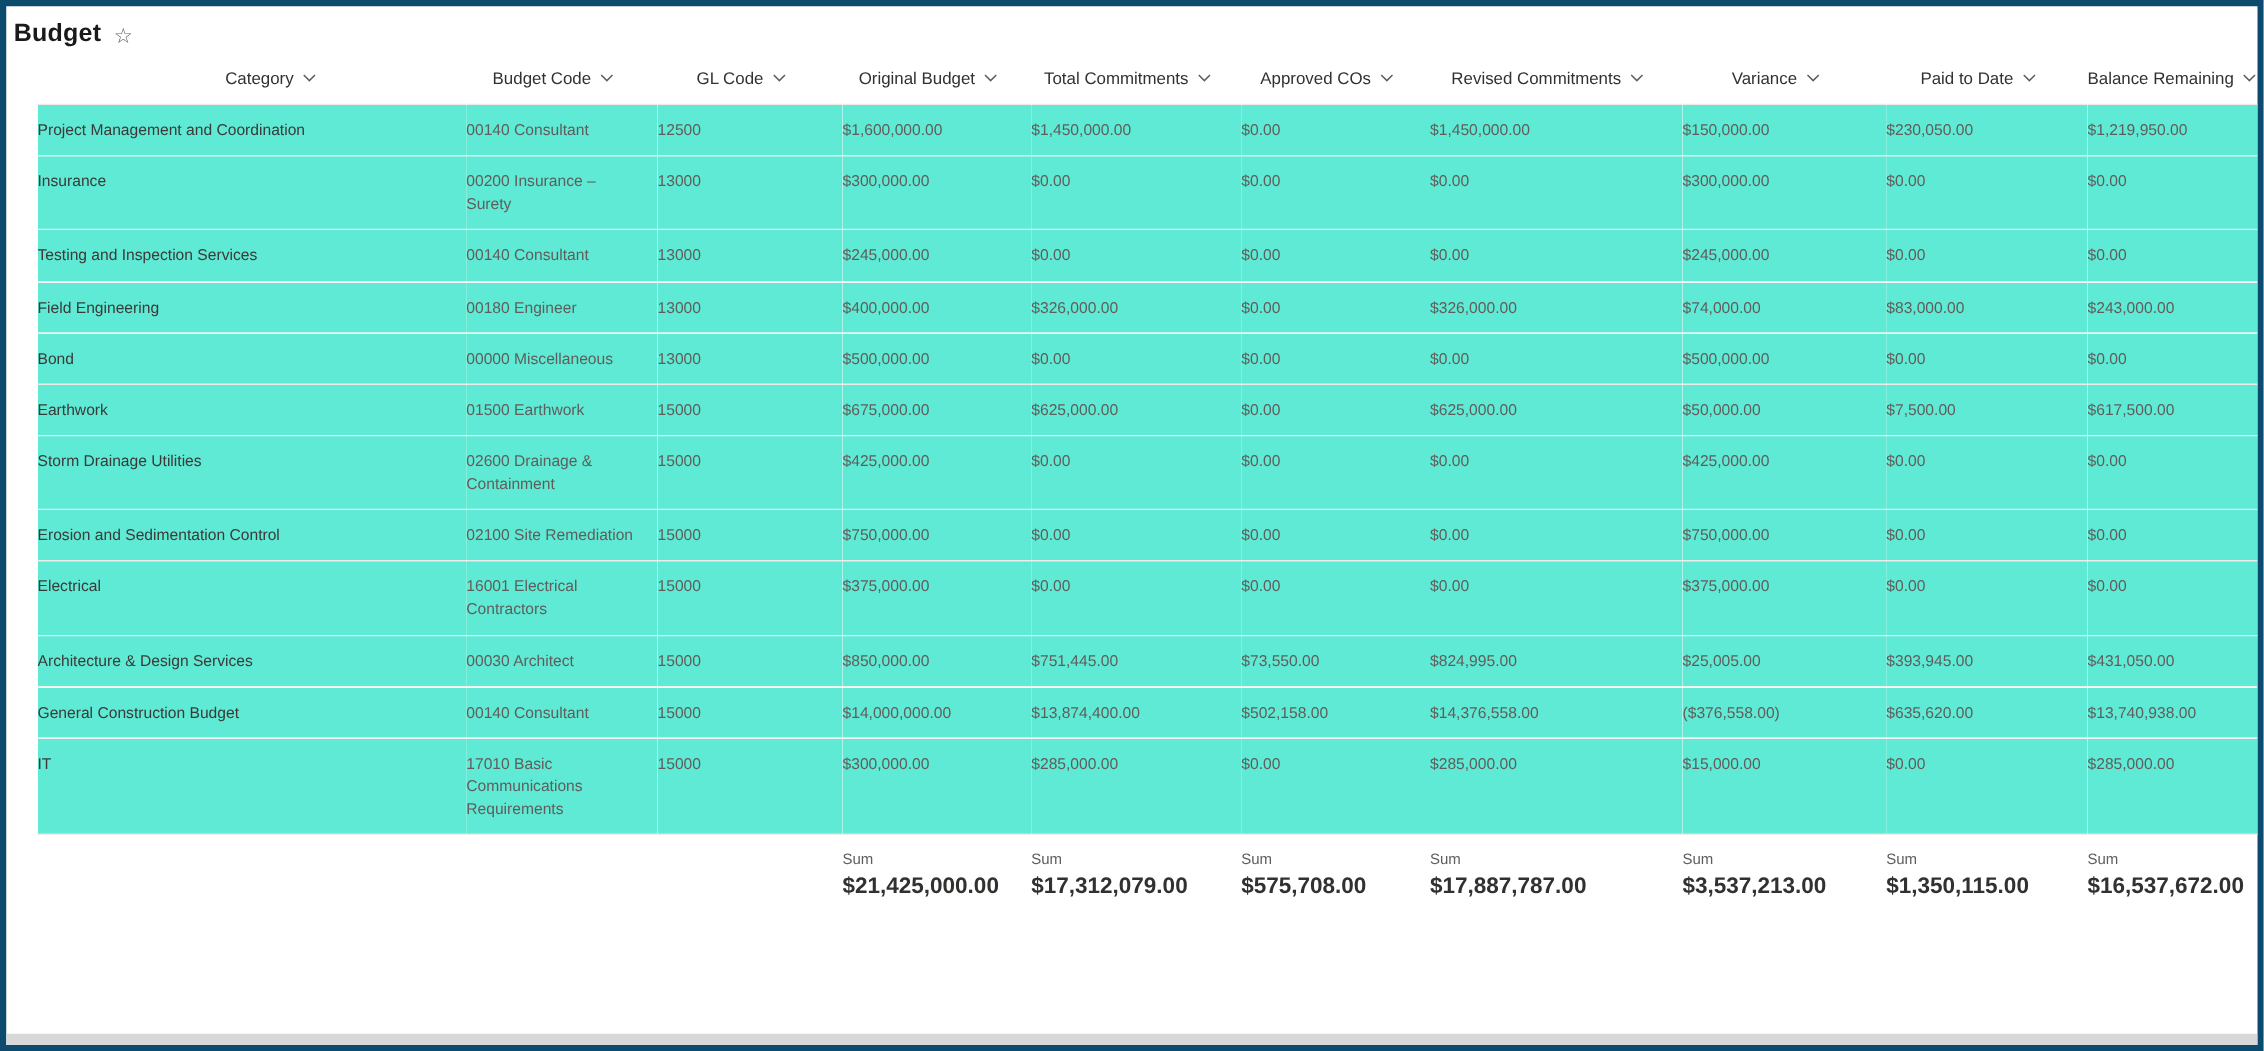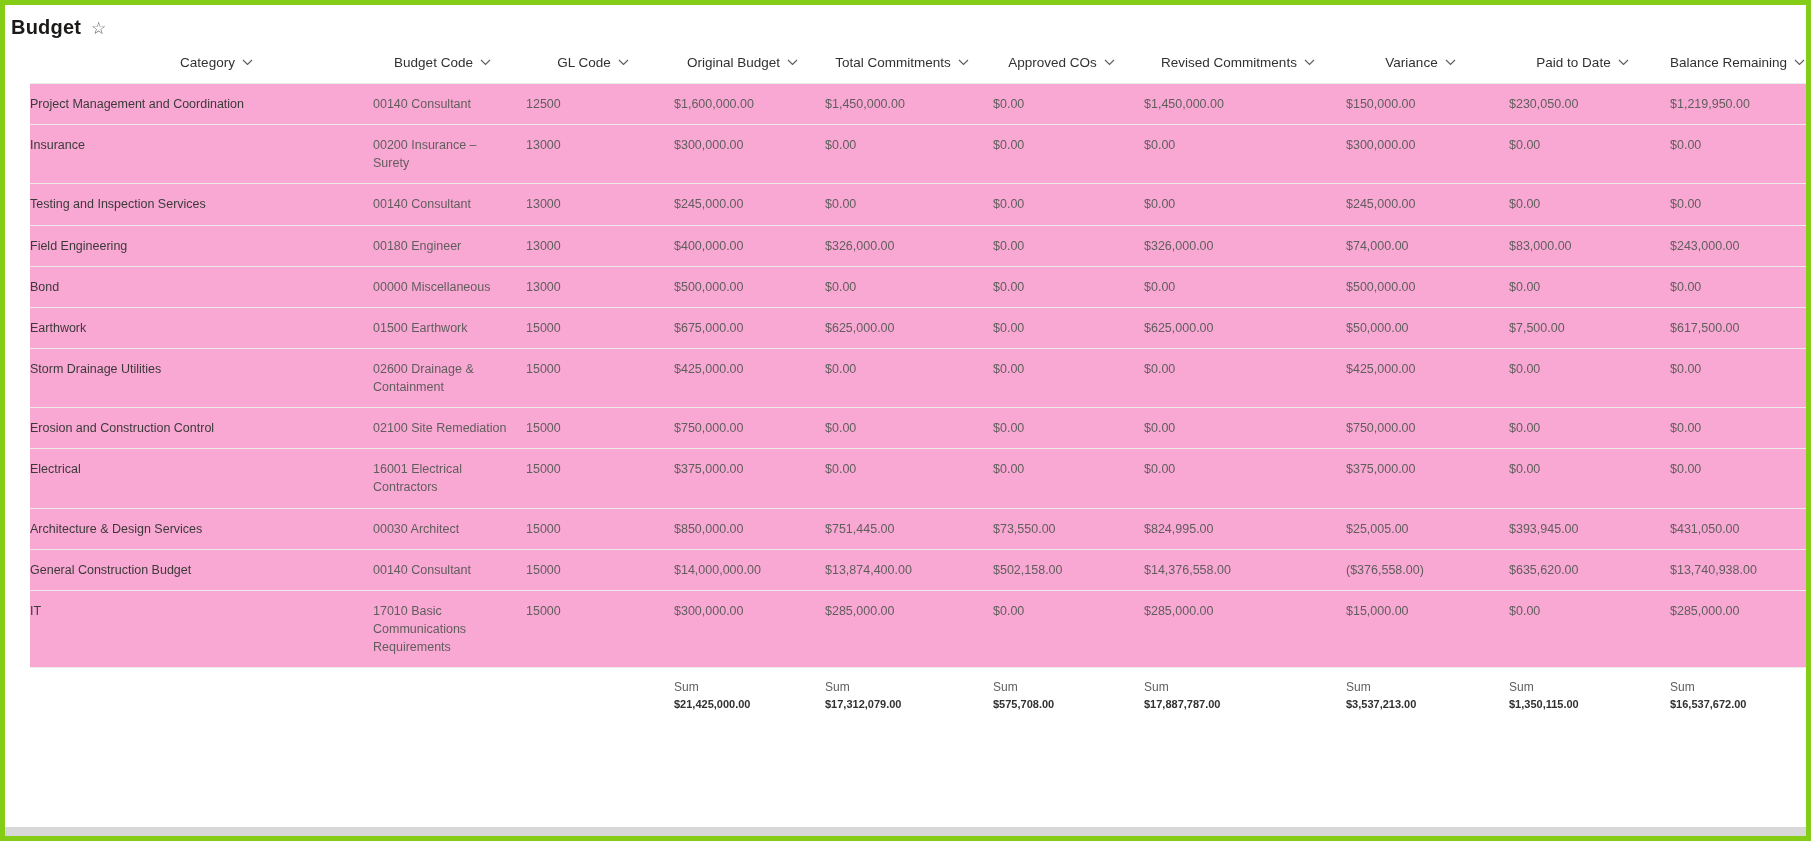--- a/index.html
+++ b/index.html
@@ -1,21 +1,21 @@
 <!DOCTYPE html>
 <html><head>
 <meta charset="utf-8">
 <style>
   * { box-sizing: border-box; margin: 0; padding: 0; }
   html, body { width: 1811px; height: 841px; background: #ffffff; }
   body { font-family: "Liberation Sans", sans-serif; }
 
   .app {
     width: 1811px; height: 841px;
-    border: 5px solid #84cc16;
+    border: 5px solid #0c4a6e;
     background: #ffffff;
     display: flex; flex-direction: column;
     overflow: hidden;
   }
 
   .titlebar {
     padding: 11px 0 0 6px;
     display: flex; align-items: center; gap: 10px;
     flex: 0 0 auto;
   }
@@ -51,25 +51,25 @@
   td.cell {
     font-size: 12.5px; line-height: 1.45;
     padding: 11px 14px 11px 0;
     border-bottom: 1px solid #edebe9;
     vertical-align: top;
     overflow: hidden;
   }
   td.cat   { color: #3b3a39; white-space: nowrap; }
   td.code  { color: #605e5c; }
   td.money { color: #605e5c; white-space: nowrap; }
-  tr.row { background: #f9a8d4; }
+  tr.row { background: #5eead4; }
 
   tfoot td { padding: 12px 14px 10px 0; vertical-align: top; margin-top: 45px; }
   .sum-label { font-size: 12px; color: #605e5c; margin-bottom: 4px; }
-  .sum-value { font-size: 11px; font-weight: 700; color: #323130; white-space: nowrap; }
+  .sum-value { font-size: 18px; font-weight: 700; color: #323130; white-space: nowrap; }
 
   .flex-spacer { flex: 1 1 auto; }
 
   .hscrollbar {
     flex: 0 0 auto;
     height: 9px; width: 100%;
     background: #d8d8d8;
     cursor: pointer;
   }
 </style>
@@ -231,21 +231,21 @@
     <td class="cell code">15000</td>
     <td class="cell money">$425,000.00</td>
     <td class="cell money">$0.00</td>
     <td class="cell money">$0.00</td>
     <td class="cell money">$0.00</td>
     <td class="cell money">$425,000.00</td>
     <td class="cell money">$0.00</td>
     <td class="cell money">$0.00</td>
   </tr>
         <tr class="row">
-    <td class="cell cat first">Erosion and Construction Control</td>
+    <td class="cell cat first">Erosion and Sedimentation Control</td>
     <td class="cell code">02100 Site Remediation</td>
     <td class="cell code">15000</td>
     <td class="cell money">$750,000.00</td>
     <td class="cell money">$0.00</td>
     <td class="cell money">$0.00</td>
     <td class="cell money">$0.00</td>
     <td class="cell money">$750,000.00</td>
     <td class="cell money">$0.00</td>
     <td class="cell money">$0.00</td>
   </tr>

